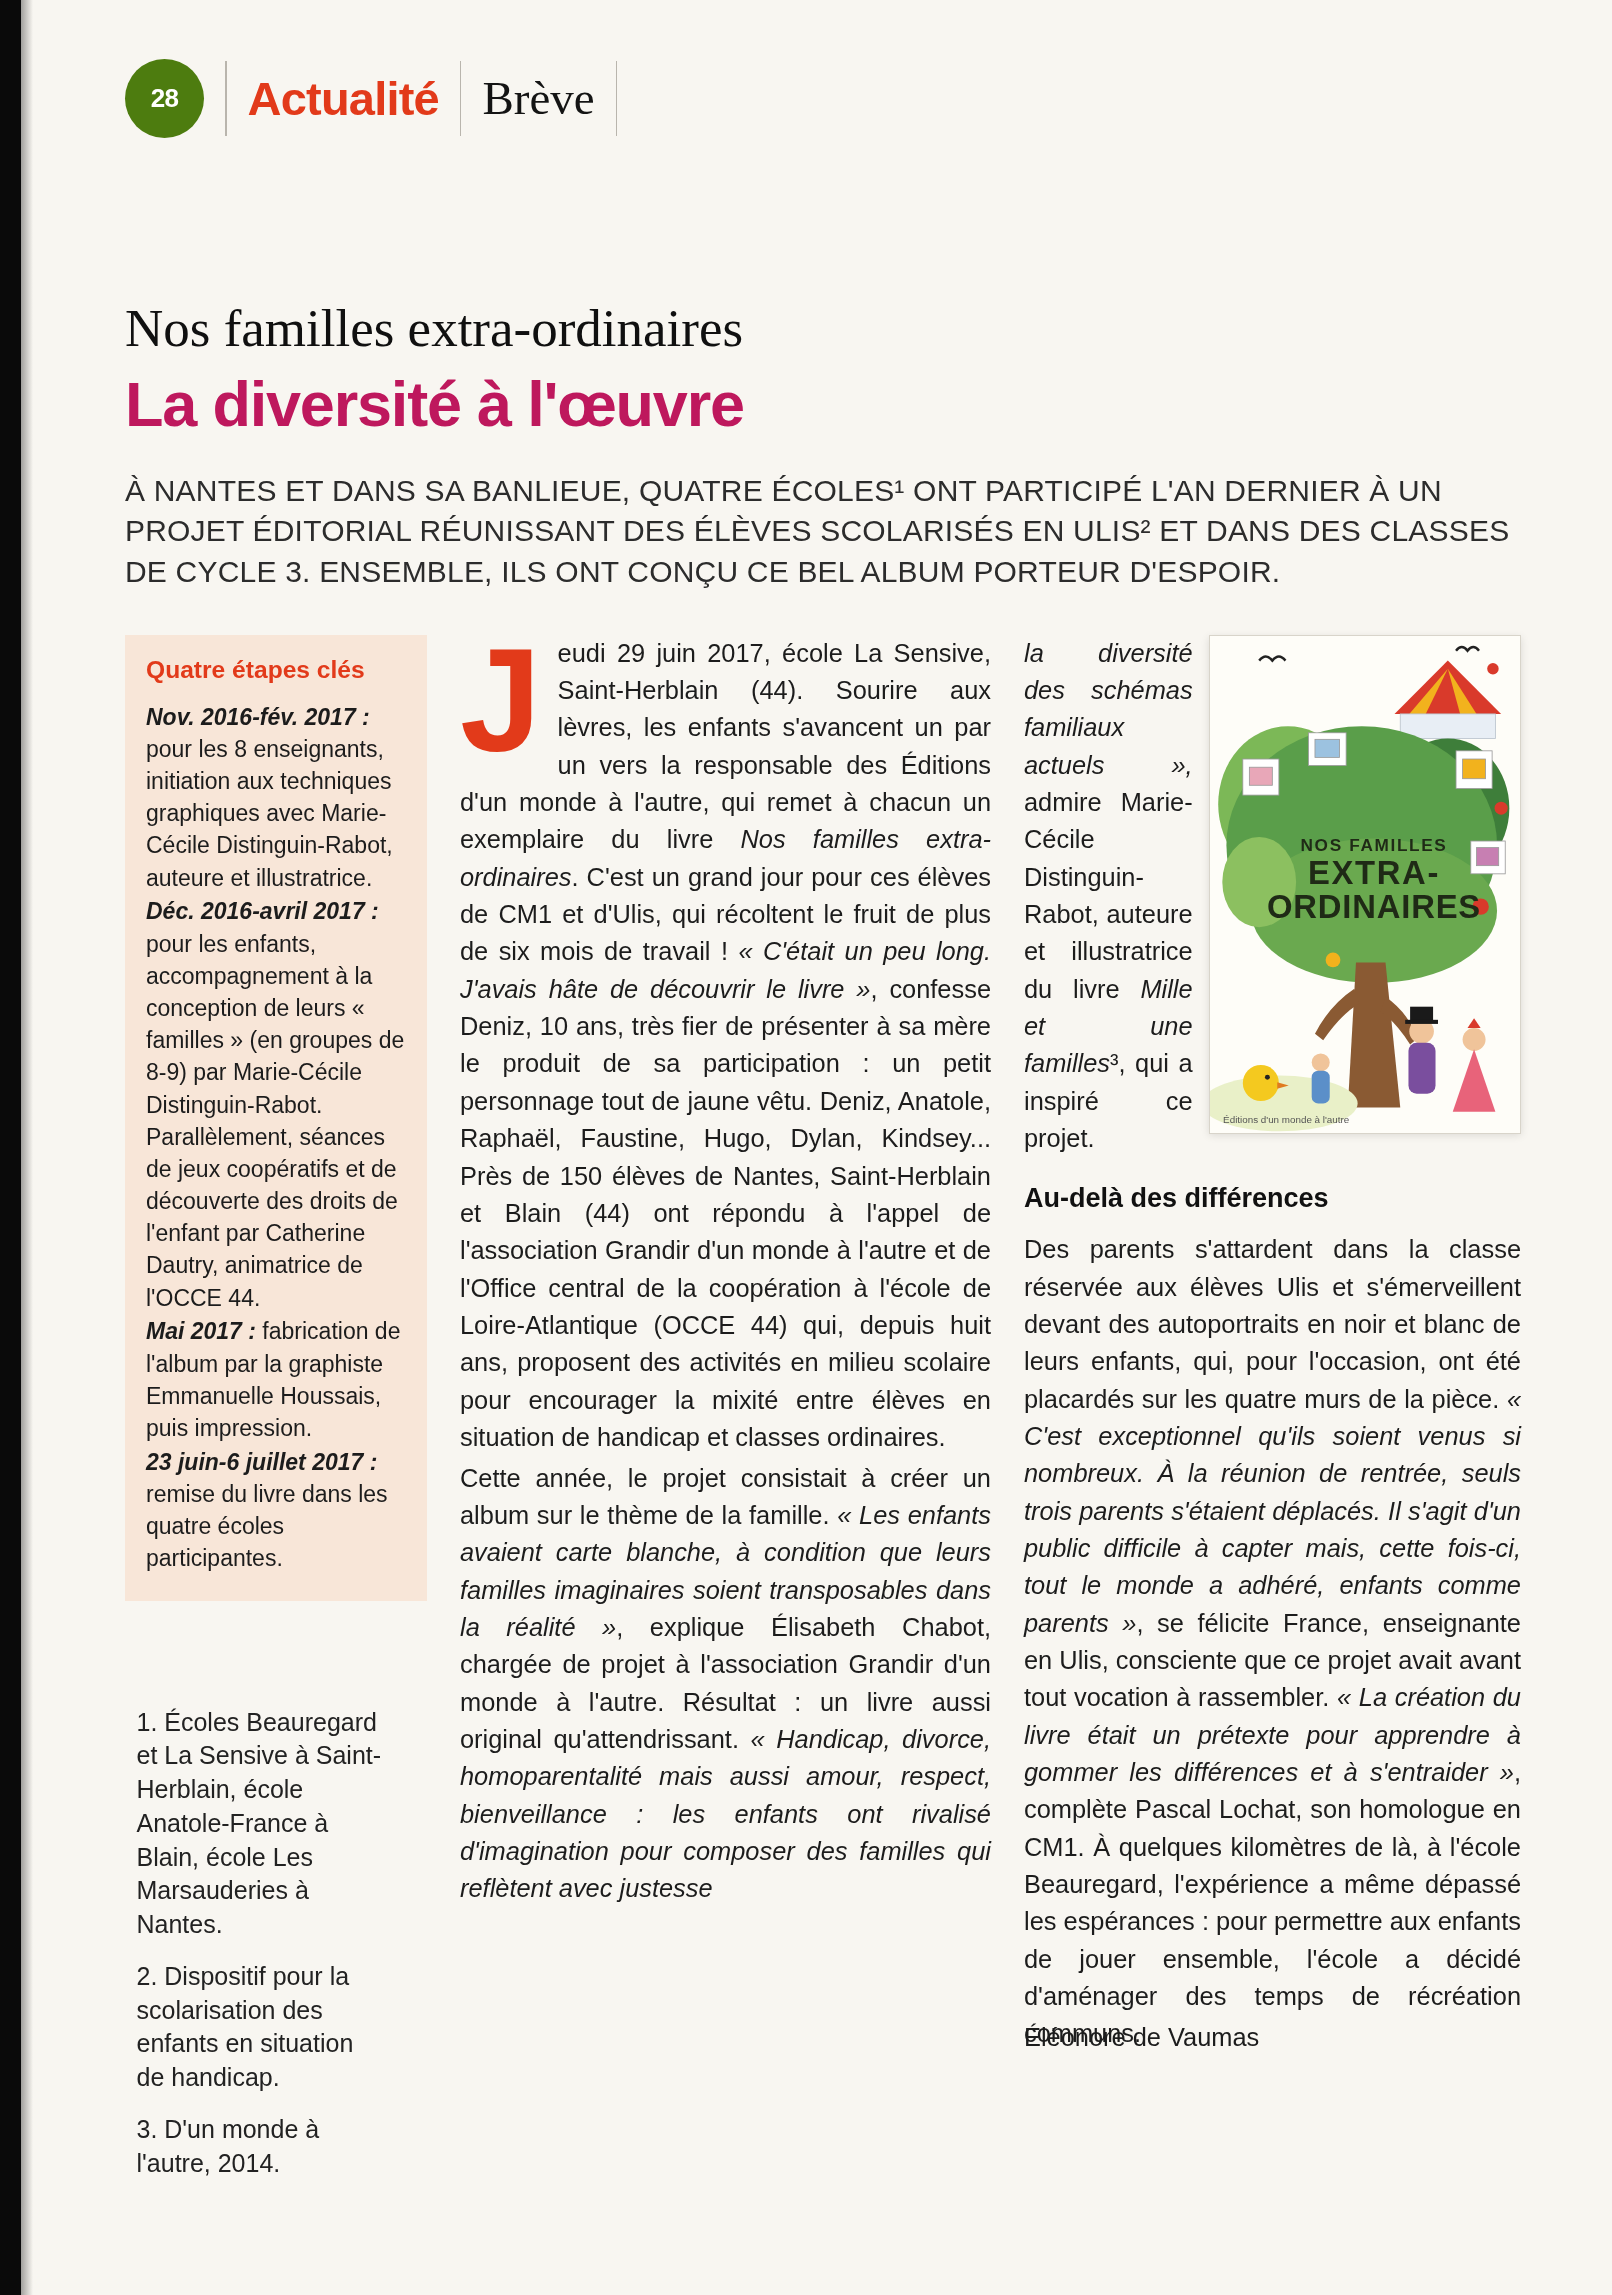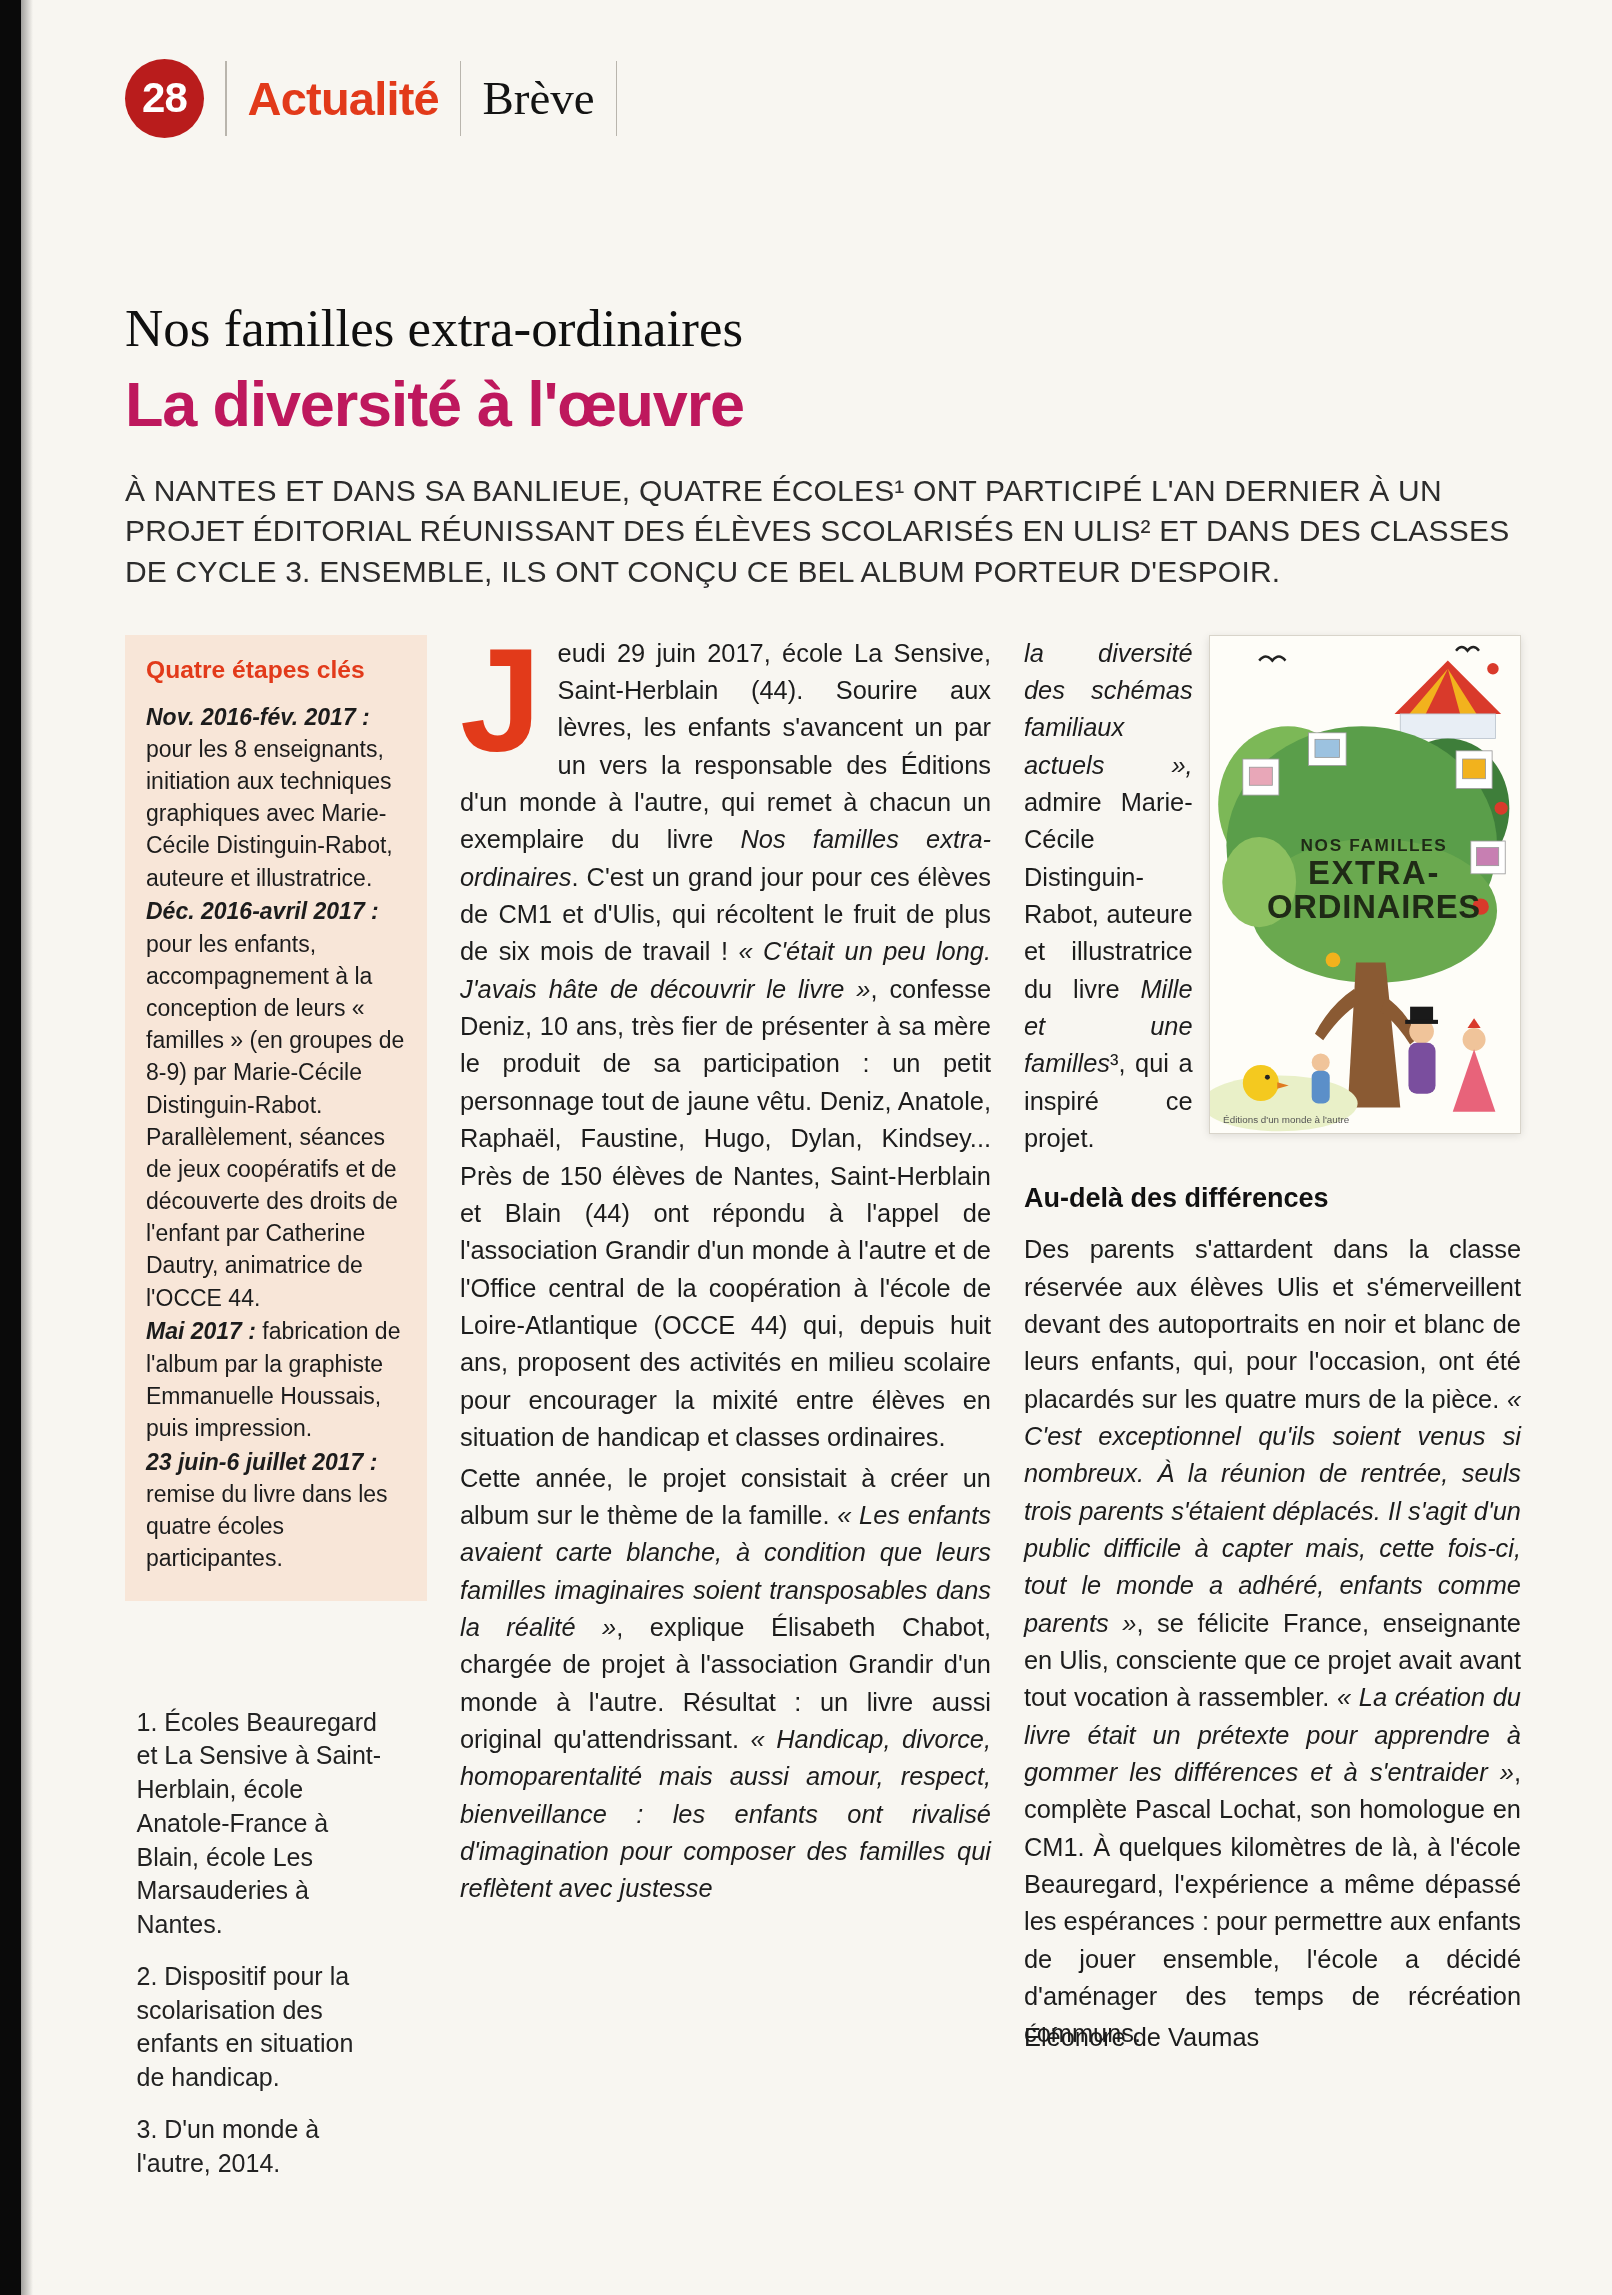--- a/index.html
+++ b/index.html
@@ -18,23 +18,23 @@
     color:var(--ink);
   }
   .scan-edge{position:absolute;left:0;top:0;width:21px;height:100%;background:#0a0a0a;}
   .scan-edge-soft{position:absolute;left:21px;top:0;width:11.5px;height:100%;
     background:linear-gradient(90deg,rgba(0,0,0,.35),rgba(0,0,0,0));}
   .content{position:relative;padding:57px 92px 0 125px;}
 
   
   .masthead{display:flex;align-items:center;gap:21px;height:82px;}
   .page-circle{
-    width:79px;height:79px;border-radius:50%;background:#b91c1c;color:#fff;
+    width:79px;height:79px;border-radius:50%;background:#4d7c0f;color:#fff;
     display:flex;align-items:center;justify-content:center;
-    font-size:42px;font-weight:700;letter-spacing:-0.8px;
+    font-size:26px;font-weight:700;letter-spacing:-0.8px;
   }
   .vdiv{width:1.6px;height:75px;background:#b9b5ad;}
   .section-label{font-size:47px;font-weight:700;color:var(--red);letter-spacing:-0.8px;}
   .rubric-label{font-family:"Liberation Serif",serif;font-size:47px;color:#141414;}
 
   
   .title-block{margin-top:162px;}
   .kicker{font-family:"Liberation Serif",serif;font-size:53px;line-height:1.05;color:#101010;}
   .main-title{font-size:63px;font-weight:700;letter-spacing:-1.2px;margin-top:11.5px;color:#be185d;}
   .standfirst{

